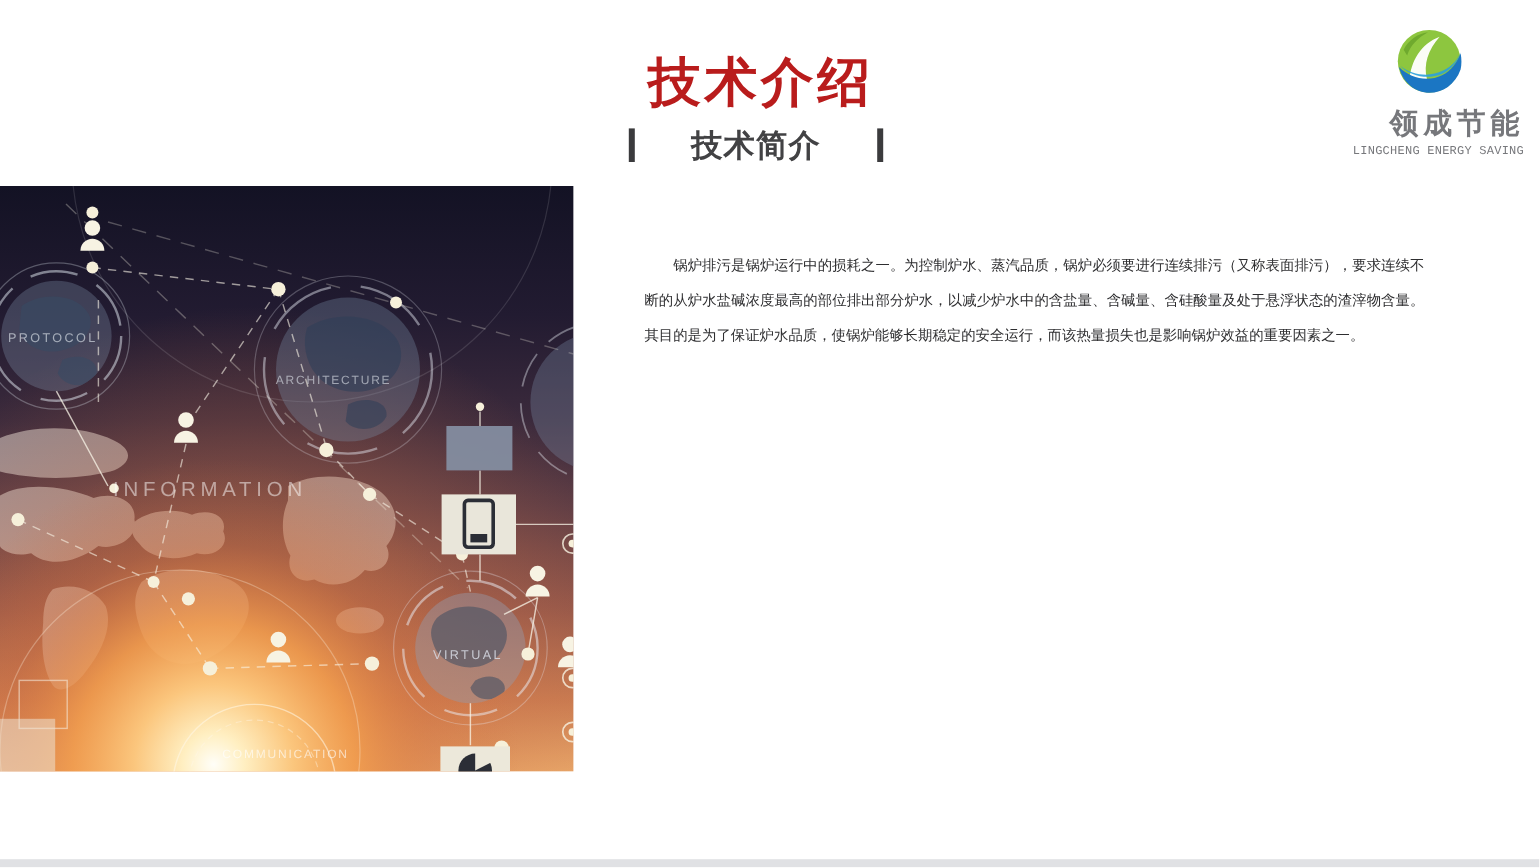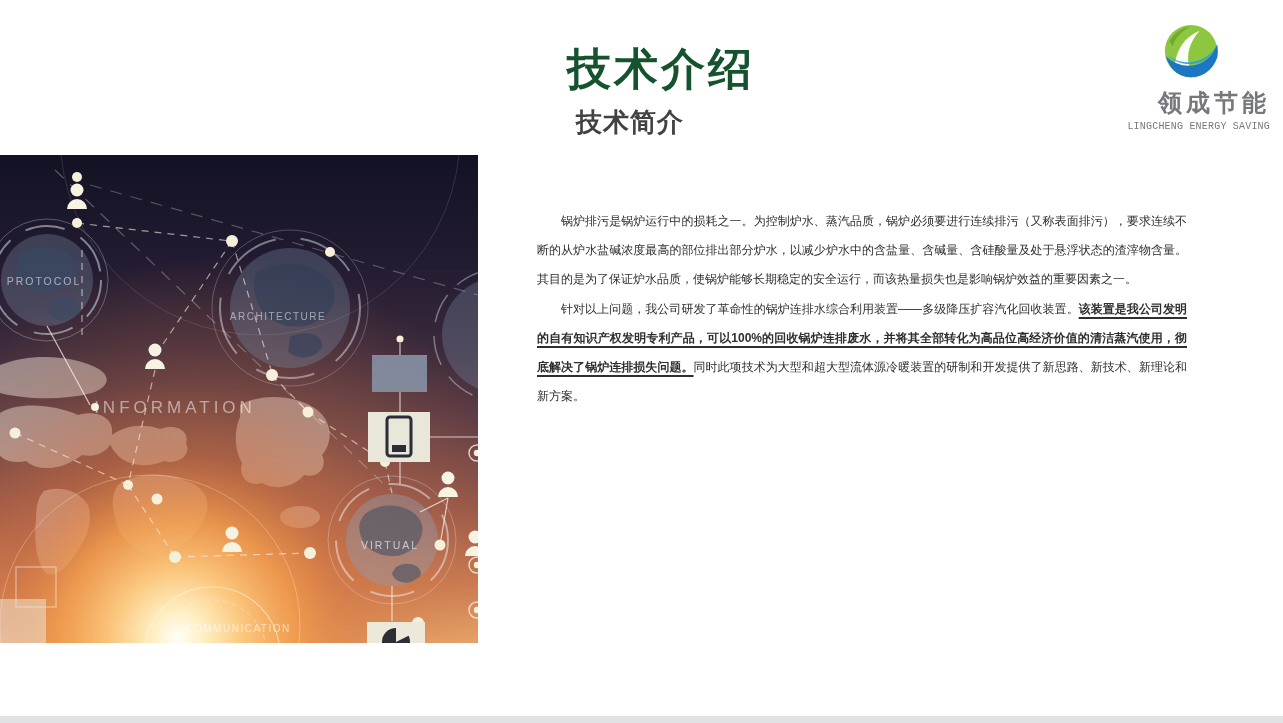--- a/index.html
+++ b/index.html
@@ -1,23 +1,23 @@
 <!DOCTYPE html>
 <html><head>
 <meta charset="utf-8">
 <style>
   html,body{margin:0;padding:0;background:#fff;}
   .slide{position:relative;width:1283px;height:723px;background:#ffffff;overflow:hidden;
          font-family:"Liberation Sans", sans-serif;}
 
   
-  .page-title{position:absolute;left:567px;top:46px;margin:0;font-size:44px;line-height:1.05;
-              font-weight:700;letter-spacing:3px;color:#14532d;}
+  .page-title{position:absolute;left:540px;top:46px;margin:0;font-size:44px;line-height:1.05;
+              font-weight:700;letter-spacing:3px;color:#b91c1c;}
   .subtitle-row{position:absolute;left:524px;top:105px;width:212px;height:32px;
-                display:flex;align-items:center;justify-content:space-between;flex-direction:column;}
+                display:flex;align-items:center;justify-content:space-between;}
   .vbar{width:5px;height:28px;background:#3b3b3d;}
   .subtitle-text{font-size:26px;font-weight:700;color:#424244;letter-spacing:1px;}
 
   
   .logo{position:absolute;left:1112px;top:22px;width:158px;text-align:right;font-family:Liberation Mono, monospace;}
   .logo svg{display:block;margin:0 auto;}
   .logo-cn{font-size:24px;font-weight:700;color:#76777b;letter-spacing:4px;margin-top:3px;}
   .logo-en{font-size:10px;color:#77787c;letter-spacing:0.2px;margin-top:2px;white-space:nowrap;}
 
   
@@ -238,17 +238,16 @@
         <rect x="0" y="444" width="46" height="44" fill="rgba(236,226,210,0.55)"></rect>
       </g>
 
       <text x="175" y="258" text-anchor="middle" font-size="17" letter-spacing="4" fill="rgba(255,255,255,0.5)">INFORMATION</text>
       <text x="238" y="477" text-anchor="middle" font-size="10" letter-spacing="1.5" fill="rgba(255,255,255,0.6)">COMMUNICATION</text>
     </svg>
   </div>
 
   <div class="body-text">
     <p>锅炉排污是锅炉运行中的损耗之一。为控制炉水、蒸汽品质，锅炉必须要进行连续排污（又称表面排污），要求连续不断的从炉水盐碱浓度最高的部位排出部分炉水，以减少炉水中的含盐量、含碱量、含硅酸量及处于悬浮状态的渣滓物含量。其目的是为了保证炉水品质，使锅炉能够长期稳定的安全运行，而该热量损失也是影响锅炉效益的重要因素之一。</p>
-    <p><span>针对以上问题，我公司研发了革命性的锅炉连排水综合利用装置——多级降压扩容汽化回收装置。</span><span class="hl">该装置是我公司发明的自有知识产权发明专利产品，可以100%的回收锅炉连排废水，并将其全部转化为高品位高经济价值的清洁蒸汽使用，彻底解决了锅炉连排损失问题。</span><span>同时此项技术为大型和超大型流体源冷暖装置的研制和开发提供了新思路、新技术、新理论和新方案。</span></p>
   </div>
 
   <div class="bottom-bar"></div>
 </div>
 
 </body></html>

